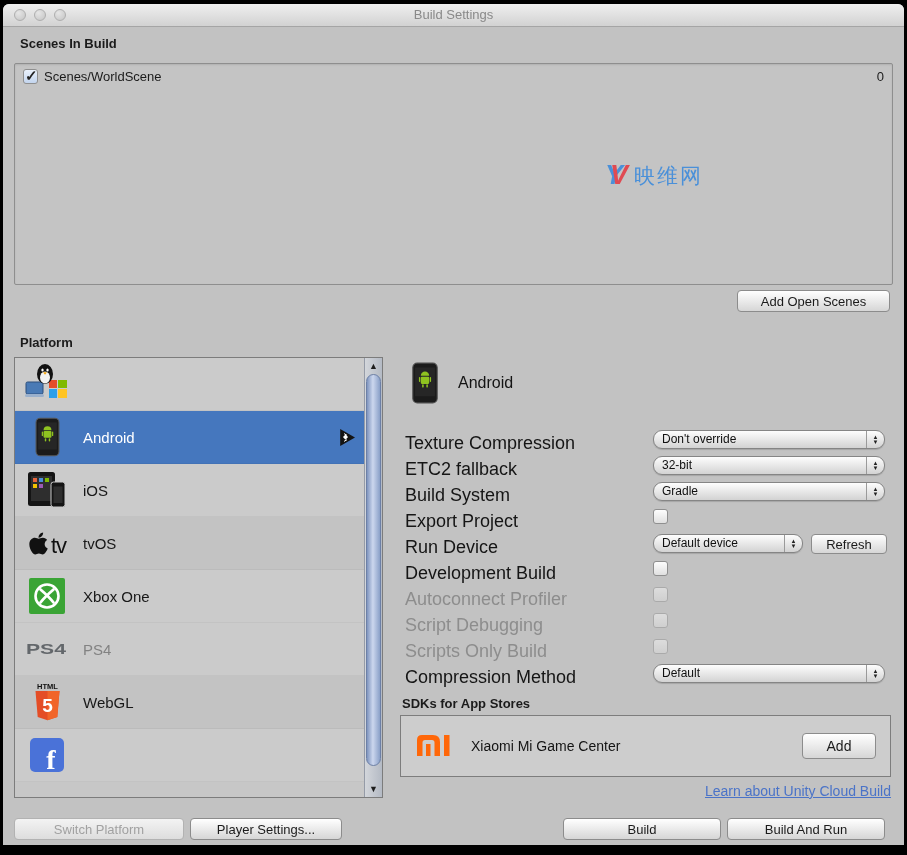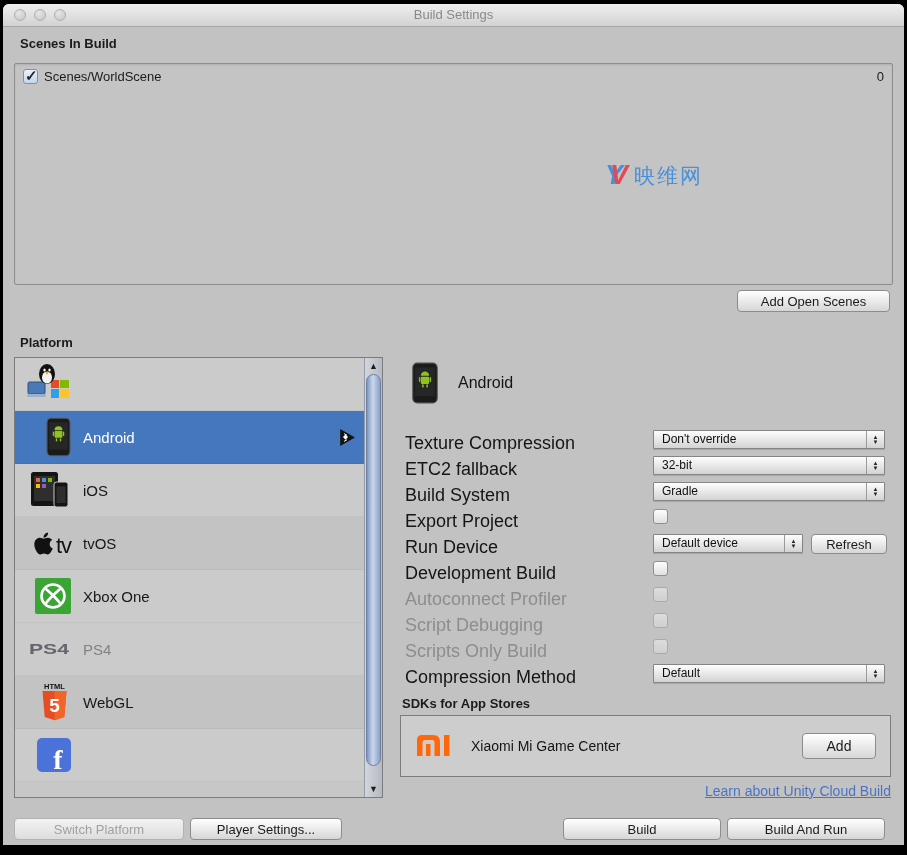--- a/index.html
+++ b/index.html
@@ -50,21 +50,21 @@
 
   
   .plat-box{position:absolute;left:11px;top:330px;width:367px;height:439px;
             border:1px solid #7c7c7c;background:#c7c7c7;box-sizing:content-box}
   .plat-rows{position:absolute;left:0;top:0;right:17px;bottom:0;overflow:hidden}
   .plat-row{height:52px;display:flex;align-items:center;padding-left:8px;
             gap:12px;background:#cbcbcb;border-bottom:1px solid rgba(0,0,0,.04)}
   .plat-row.alt{background:#c3c3c3}
   .plat-row.selected{background:#4577be}
   .plat-row.selected .plat-label{color:#fff}
-  .plat-icon{width:48px;display:flex;justify-content:flex-end;align-items:center;
+  .plat-icon{width:48px;display:flex;justify-content:center;align-items:center;
              flex:none}
   .plat-label{font-size:15px;color:#181818;white-space:nowrap}
   .plat-label.dim{color:#828282}
   .unity-logo{margin-left:auto;margin-right:9px;display:flex}
 
   .scrollbar{position:absolute;right:0;top:0;bottom:0;width:17px;
              background:linear-gradient(90deg,#d3d6db,#b4bac4);
              border-left:1px solid #959ba7}
   .sb-arrow{position:absolute;left:0;right:0;text-align:center;font-size:9px;
             color:#1d1d1d;height:14px;line-height:14px}
@@ -72,21 +72,21 @@
             border-radius:8px;border:1px solid #6d80a6;box-sizing:border-box;
             background:linear-gradient(90deg,#7e94be,#ccd7ee 45%,#8aa0c8)}
 
   
   .det-icon{position:absolute;left:407px;top:335px}
   .det-title{position:absolute;left:455px;top:347px;font-size:16px;color:#141414}
   .set-row{position:absolute;left:402px;width:486px;height:26px}
   .set-label{position:absolute;left:0;top:3px;font-size:18px;color:#151515}
   .set-label.dim{color:#8d8d8d}
   .dd{position:absolute;left:248px;top:0;height:19px;width:232px;
-      box-sizing:border-box;border:1px solid #858585;border-radius:1px;
+      box-sizing:border-box;border:1px solid #858585;border-radius:9px;
       background:linear-gradient(#fdfdfd,#d3d3d3);font-size:12px;
       line-height:17px;padding-left:8px;color:#101010;
       box-shadow:0 1px 1px rgba(0,0,0,.15)}
   .dd.narrow{width:150px}
   .dd-step{position:absolute;right:0;top:0;bottom:0;width:17px;
       border-left:1px solid #9a9a9a;display:flex;flex-direction:column;
       align-items:center;justify-content:center;color:#222}
   .dd-step i{font-style:normal;font-size:6px;line-height:4.5px}
   .ctrl-cb{position:absolute;left:248px;top:1px}
   .refresh-btn{position:absolute;left:406px;top:0;width:76px;height:20px}

